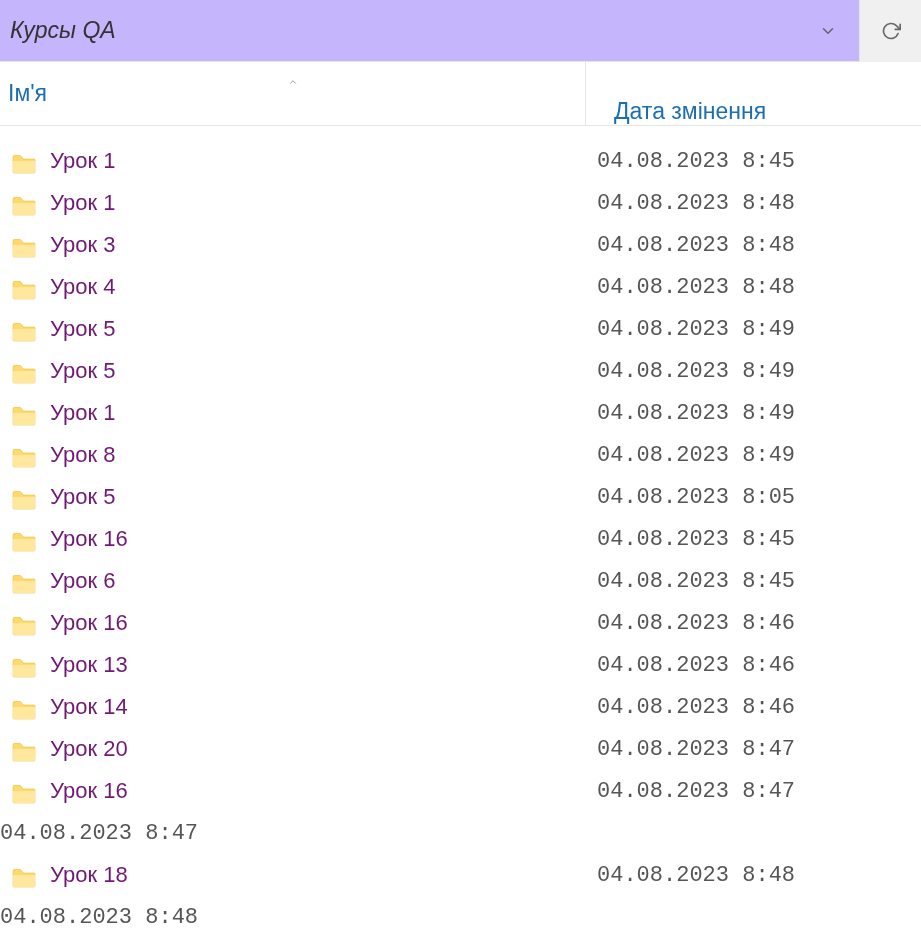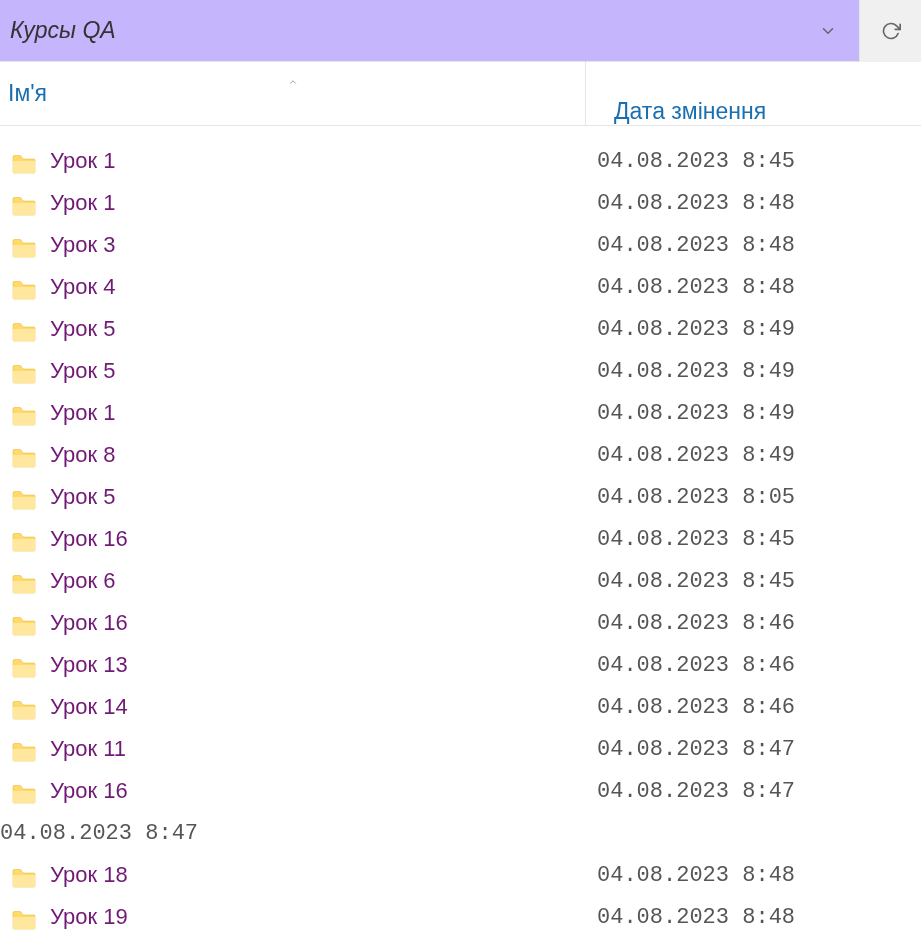--- a/index.html
+++ b/index.html
@@ -277,21 +277,21 @@
         <span>Урок 14</span>
       </div>
       <div class="file-date-cell">04.08.2023 8:46</div>
     </div>
     <div class="file-row">
       <div class="file-name-cell">
         <span class="folder-icon"><svg viewBox="0 0 24 20" width="24" height="20">
   <path d="M1 3 L1 18 Q1 19 2 19 L22 19 Q23 19 23 18 L23 6 Q23 5 22 5 L11 5 L9 2 Q8.7 1.5 8 1.5 L2 1.5 Q1 1.5 1 3 Z" fill="#ffd96a" stroke="#e6b422" stroke-width="0.5"></path>
   <path d="M1 7 L23 7 L23 18 Q23 19 22 19 L2 19 Q1 19 1 18 Z" fill="#ffe79e"></path>
 </svg></span>
-        <span>Урок 11</span>
+        <span>Урок 20</span>
       </div>
       <div class="file-date-cell">04.08.2023 8:47</div>
     </div>
     <div class="file-row">
       <div class="file-name-cell">
         <span class="folder-icon"><svg viewBox="0 0 24 20" width="24" height="20">
   <path d="M1 3 L1 18 Q1 19 2 19 L22 19 Q23 19 23 18 L23 6 Q23 5 22 5 L11 5 L9 2 Q8.7 1.5 8 1.5 L2 1.5 Q1 1.5 1 3 Z" fill="#ffd96a" stroke="#e6b422" stroke-width="0.5"></path>
   <path d="M1 7 L23 7 L23 18 Q23 19 22 19 L2 19 Q1 19 1 18 Z" fill="#ffe79e"></path>
 </svg></span>
         <span>Урок 16</span>
@@ -305,22 +305,15 @@
       <div class="file-name-cell">
         <span class="folder-icon"><svg viewBox="0 0 24 20" width="24" height="20">
   <path d="M1 3 L1 18 Q1 19 2 19 L22 19 Q23 19 23 18 L23 6 Q23 5 22 5 L11 5 L9 2 Q8.7 1.5 8 1.5 L2 1.5 Q1 1.5 1 3 Z" fill="#ffd96a" stroke="#e6b422" stroke-width="0.5"></path>
   <path d="M1 7 L23 7 L23 18 Q23 19 22 19 L2 19 Q1 19 1 18 Z" fill="#ffe79e"></path>
 </svg></span>
         <span>Урок 18</span>
       </div>
       <div class="file-date-cell">04.08.2023 8:48</div>
     </div>
     <div class="file-row">
-      <div class="file-name-cell">
-        <span class="folder-icon"><svg viewBox="0 0 24 20" width="24" height="20">
-  <path d="M1 3 L1 18 Q1 19 2 19 L22 19 Q23 19 23 18 L23 6 Q23 5 22 5 L11 5 L9 2 Q8.7 1.5 8 1.5 L2 1.5 Q1 1.5 1 3 Z" fill="#ffd96a" stroke="#e6b422" stroke-width="0.5"></path>
-  <path d="M1 7 L23 7 L23 18 Q23 19 22 19 L2 19 Q1 19 1 18 Z" fill="#ffe79e"></path>
-</svg></span>
-        <span>Урок 19</span>
-      </div>
       <div class="file-date-cell">04.08.2023 8:48</div>
     </div>
   </div>
 
 </body></html>

